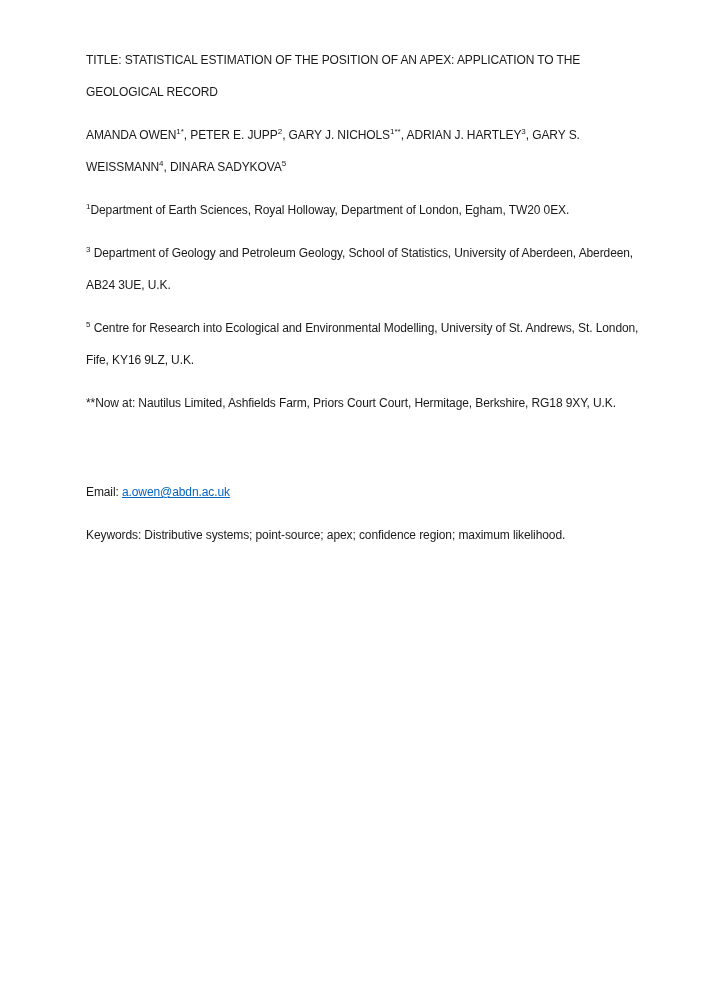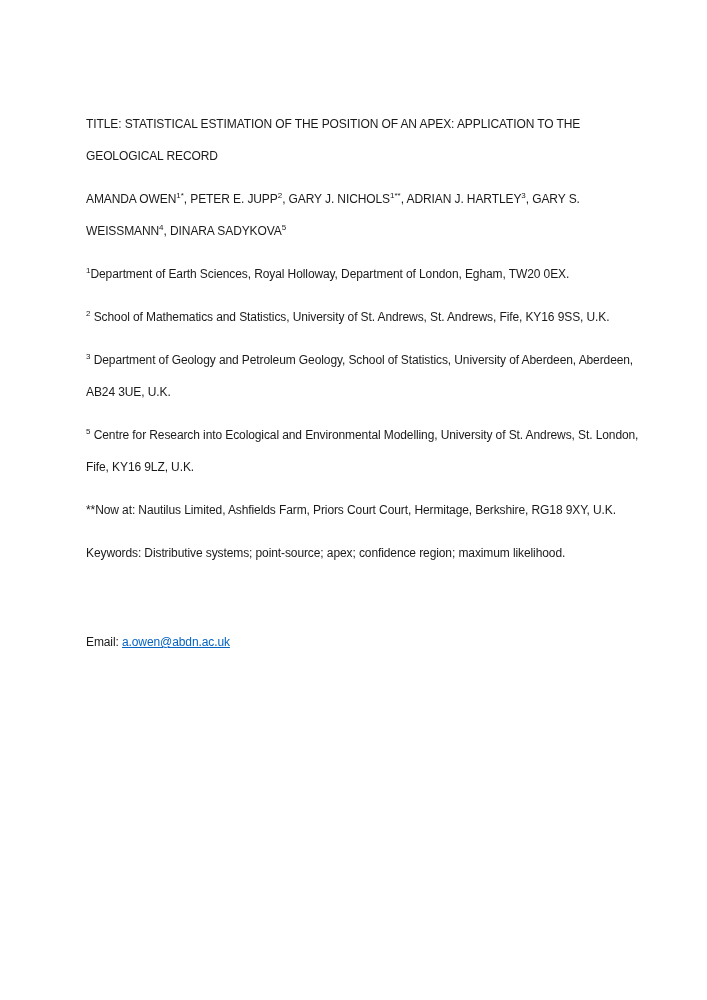--- a/index.html
+++ b/index.html
@@ -6,21 +6,21 @@
       margin: 0;
       padding: 0;
       background: #ffffff;
     }
     .page {
       position: relative;
       width: 707px;
       height: 1000px;
       box-sizing: border-box;
       background: #ffffff;
-      padding: 108px 64px 0 86px;
+      padding: 44px 64px 0 86px;
       overflow: hidden;
       font-family: "Liberation Sans", sans-serif;
       font-size: 12px;
       line-height: 32px;
       letter-spacing: -0.1px;
       color: #1a1a1a;
     }
     p.doc-para {
       margin: 0 0 11px 0;
       padding: 0;
@@ -44,20 +44,19 @@
     }
   </style>
 </head>
 <body>
 
 <div class="page">
   <div>
       <p class="doc-para"><span class="text-run">TITLE: STATISTICAL ESTIMATION OF THE POSITION OF AN APEX: APPLICATION TO THE GEOLOGICAL RECORD</span></p>
       <p class="doc-para"><span class="text-run">AMANDA OWEN</span><sup class="doc-sup">1*</sup><span class="text-run">, PETER E. JUPP</span><sup class="doc-sup">2</sup><span class="text-run">, GARY J. NICHOLS</span><sup class="doc-sup">1**</sup><span class="text-run">, ADRIAN J. HARTLEY</span><sup class="doc-sup">3</sup><span class="text-run">, GARY S. WEISSMANN</span><sup class="doc-sup">4</sup><span class="text-run">, DINARA SADYKOVA</span><sup class="doc-sup">5</sup></p>
       <p class="doc-para"><sup class="doc-sup">1</sup><span class="text-run">Department of Earth Sciences, Royal Holloway, Department of London, Egham, TW20 0EX.</span></p>
-      <p class="doc-para"><sup class="doc-sup">2</sup><span class="text-run"> School of Mathematics and Statistics, University of St. Andrews, St. Andrews, Fife, KY16 9SS, U.K.</span></p>
       <p class="doc-para"><sup class="doc-sup">3</sup><span class="text-run"> Department of Geology and Petroleum Geology, School of Statistics, University of Aberdeen, Aberdeen, AB24 3UE, U.K.</span></p>
       <p class="doc-para"><sup class="doc-sup">5</sup><span class="text-run"> Centre for Research into Ecological and Environmental Modelling, University of St. Andrews, St. London, Fife, KY16 9LZ, U.K.</span></p>
       <p class="doc-para"><span class="text-run">**Now at: Nautilus Limited, Ashfields Farm, Priors Court Court, Hermitage, Berkshire, RG18 9XY, U.K.</span></p>
+      <p class="doc-para spaced"><span class="text-run">Email: </span><a class="doc-link" href="#">a.owen@abdn.ac.uk</a></p>
       <p class="doc-para"><span class="text-run">Keywords: Distributive systems; point-source; apex; confidence region; maximum likelihood.</span></p>
-      <p class="doc-para spaced"><span class="text-run">Email: </span><a class="doc-link" href="#">a.owen@abdn.ac.uk</a></p>
     </div>
 </div>
 
 </body></html>

